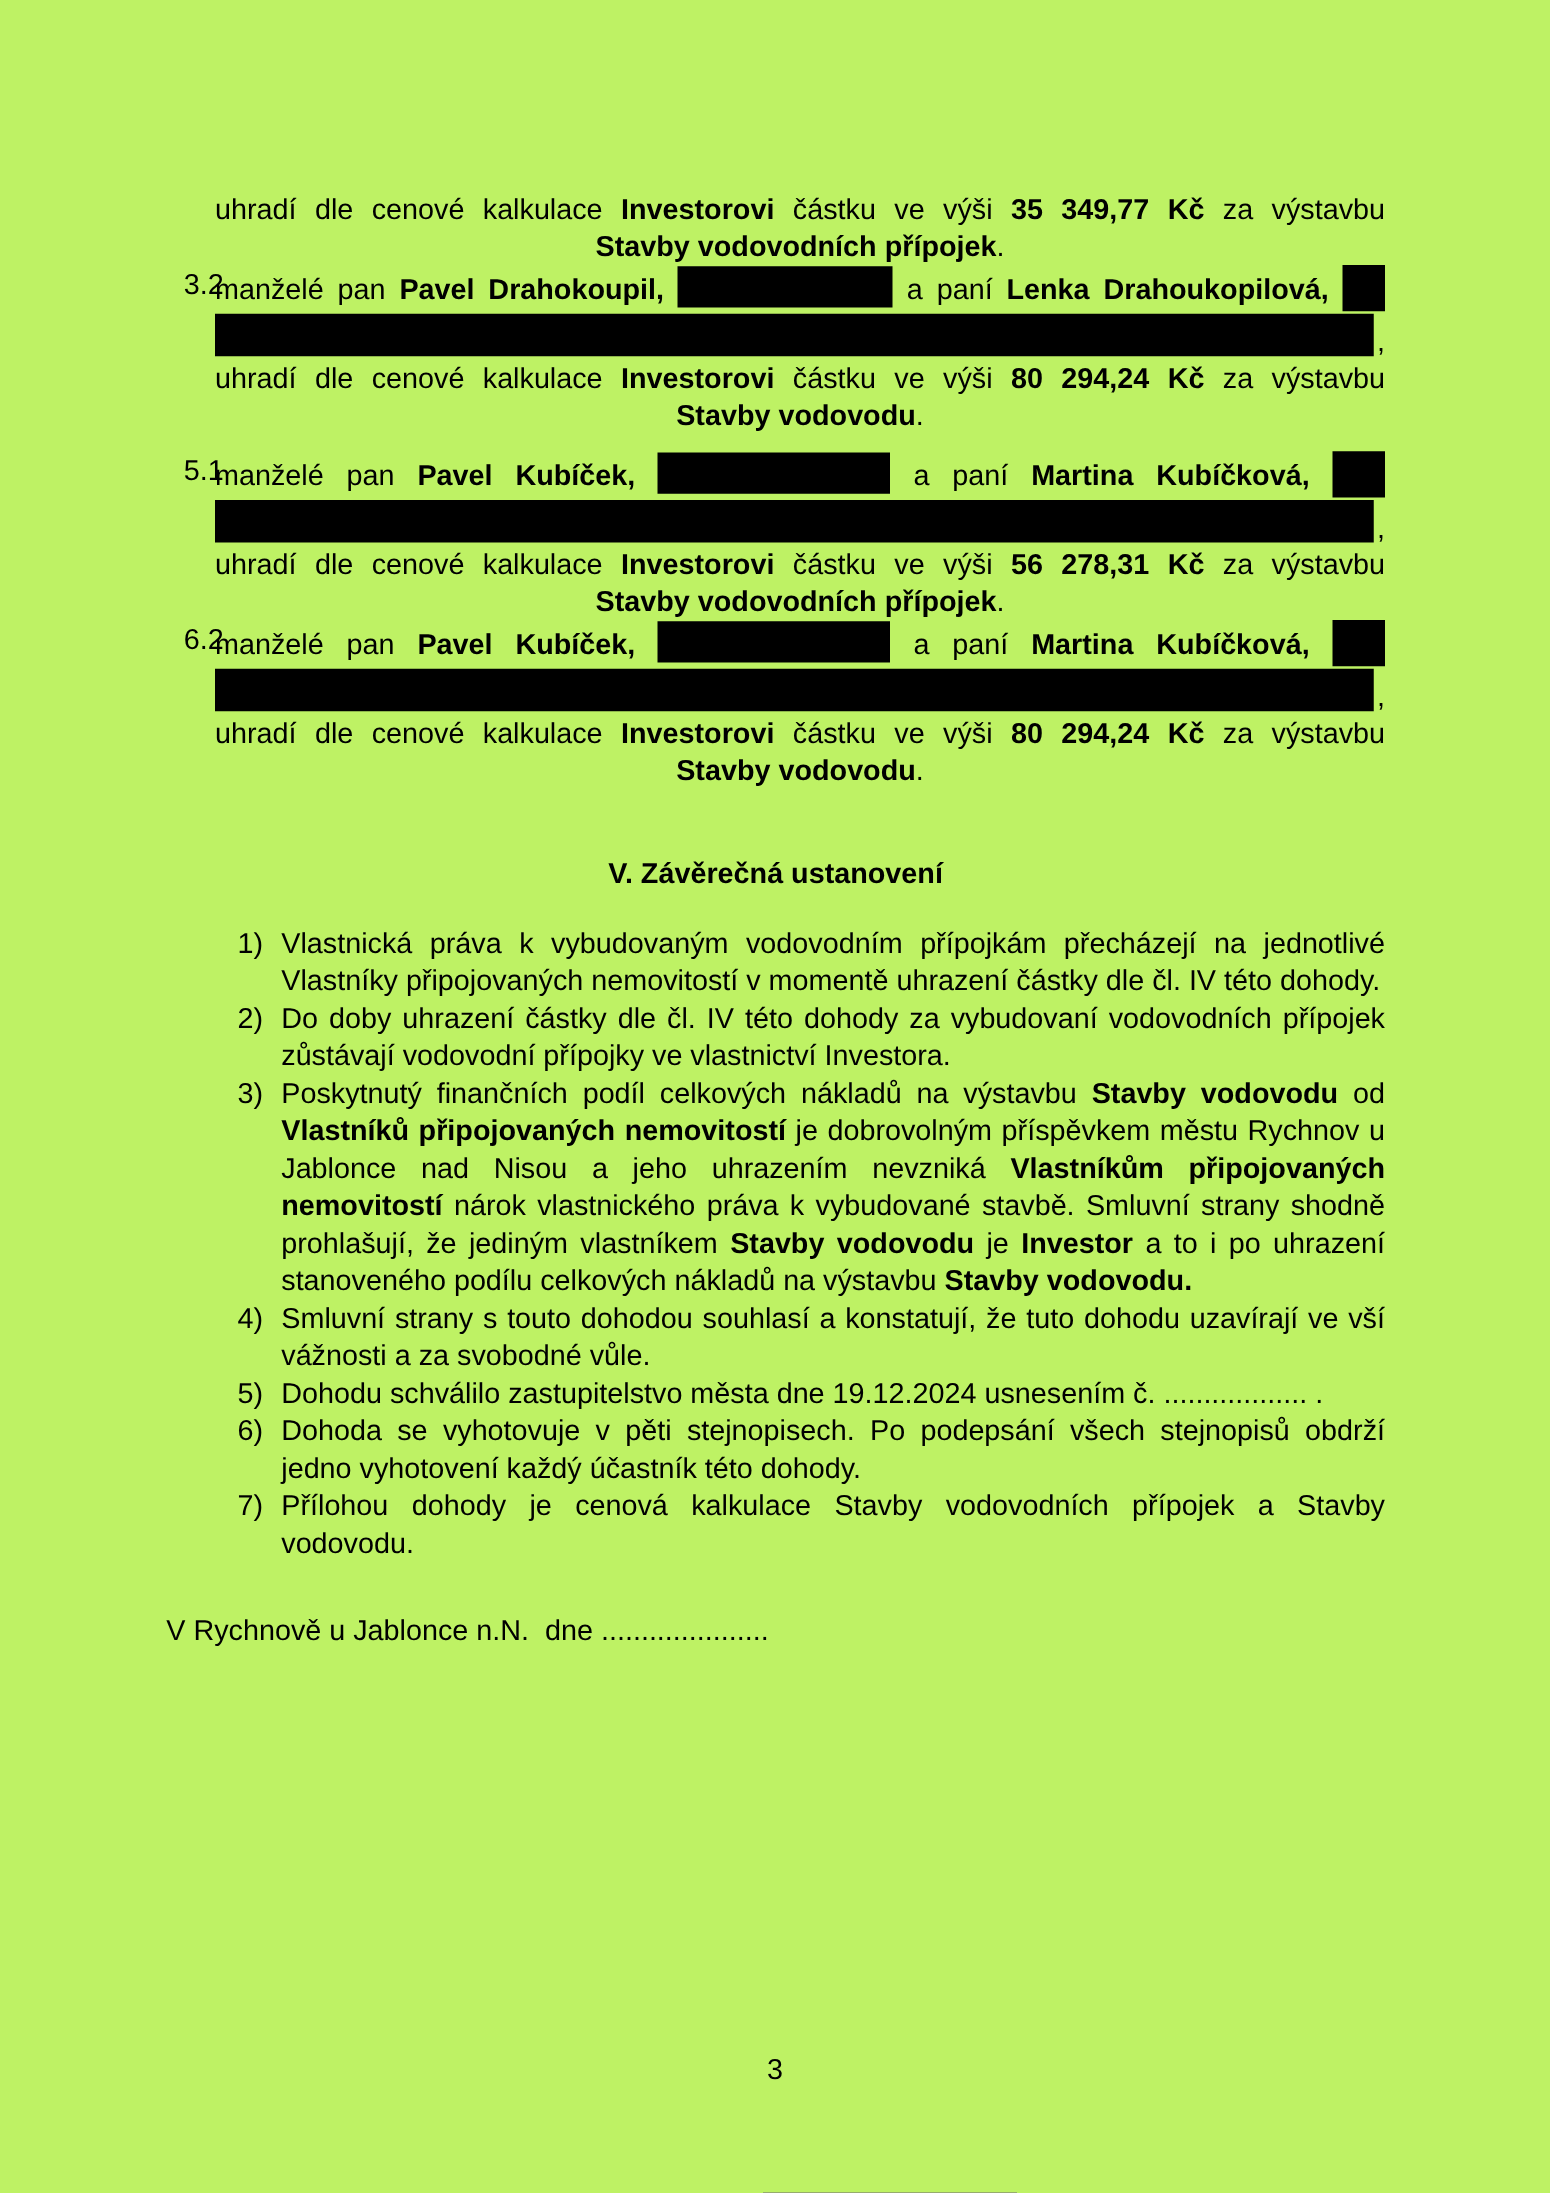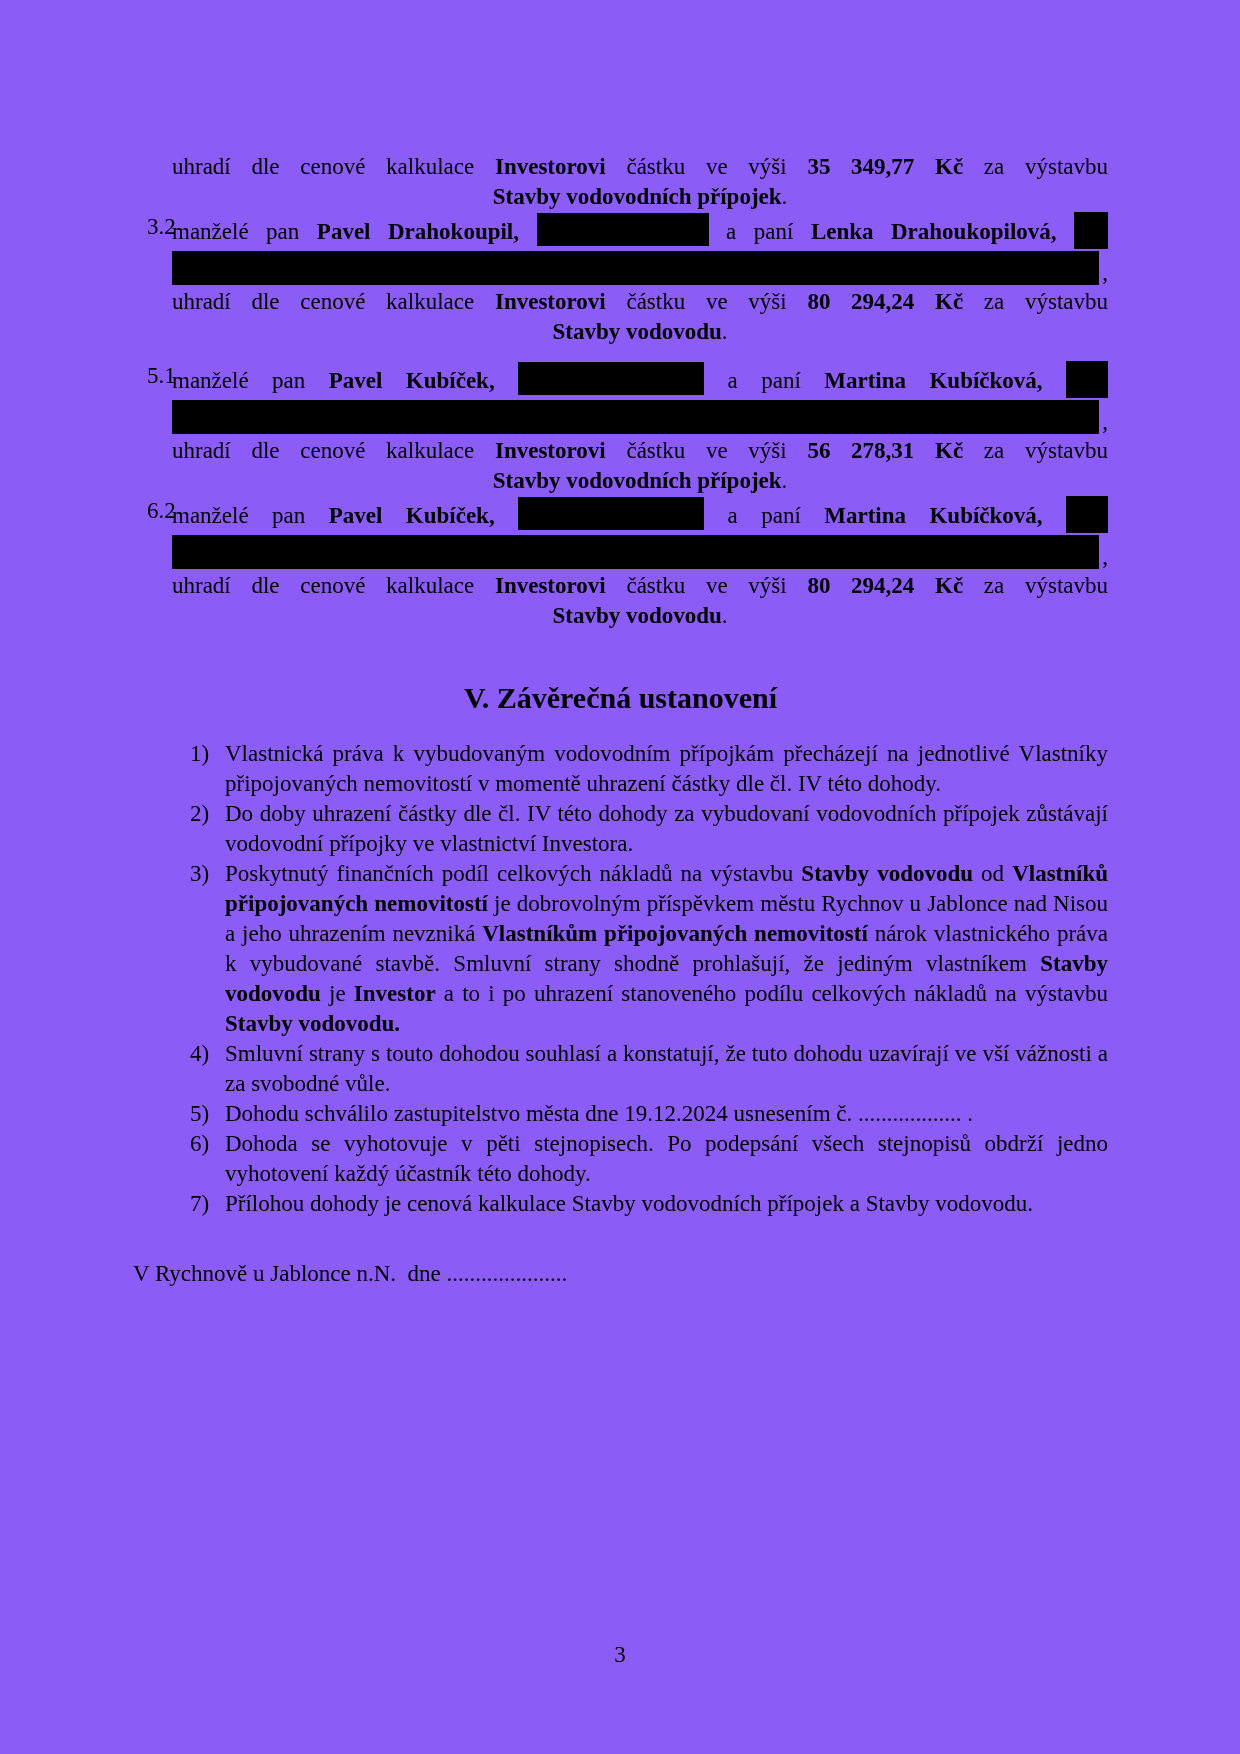--- a/index.html
+++ b/index.html
@@ -1,22 +1,22 @@
 <!DOCTYPE html>
 <html><head>
 <meta charset="utf-8">
 <style>
   html,body{margin:0;padding:0;background:#777;}
   .page{
     position:relative;
     width:1240px;height:1754px;
     margin:0 auto;
-    background:#8b5cf6;
+    background:#bef264;
     color:#000;
-    font-family:Liberation Serif, serif;
+    font-family:Liberation Sans, sans-serif;
     font-size:23px;
     line-height:30px;
     overflow:hidden;
   }
   .content{
     position:absolute;
     top:152px;left:133px;
     width:975px;
   }
   
@@ -34,21 +34,21 @@
   
   .barline{display:flex;align-items:flex-end;height:34px;margin:2px 0 2px 0;}
   .barfull{flex:1 1 auto;height:34px;background:#000;}
   .barcomma{flex:0 0 auto;line-height:24px;padding-left:3px;}
   .gap-sm{margin-top:14px;}
   
   .heading{
     margin:52px 0 26px 0;
     text-align:center;
     font-weight:bold;
-    font-size:30px;
+    font-size:23px;
     line-height:30px;
   }
   
   .fitem{position:relative;padding-left:92px;text-align:justify;}
   .fnum{position:absolute;left:57px;top:0;}
   
   .dateline{margin-top:40px;text-align:left;}
   
   .pagenum{
     position:absolute;

